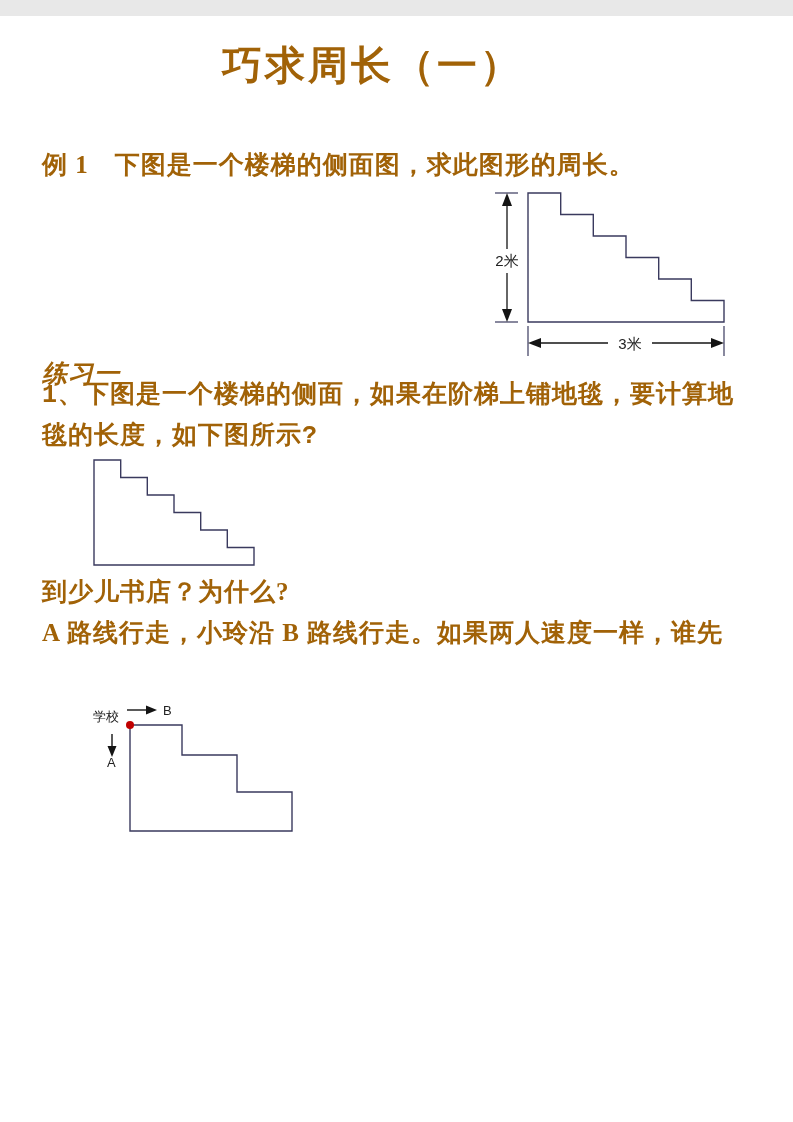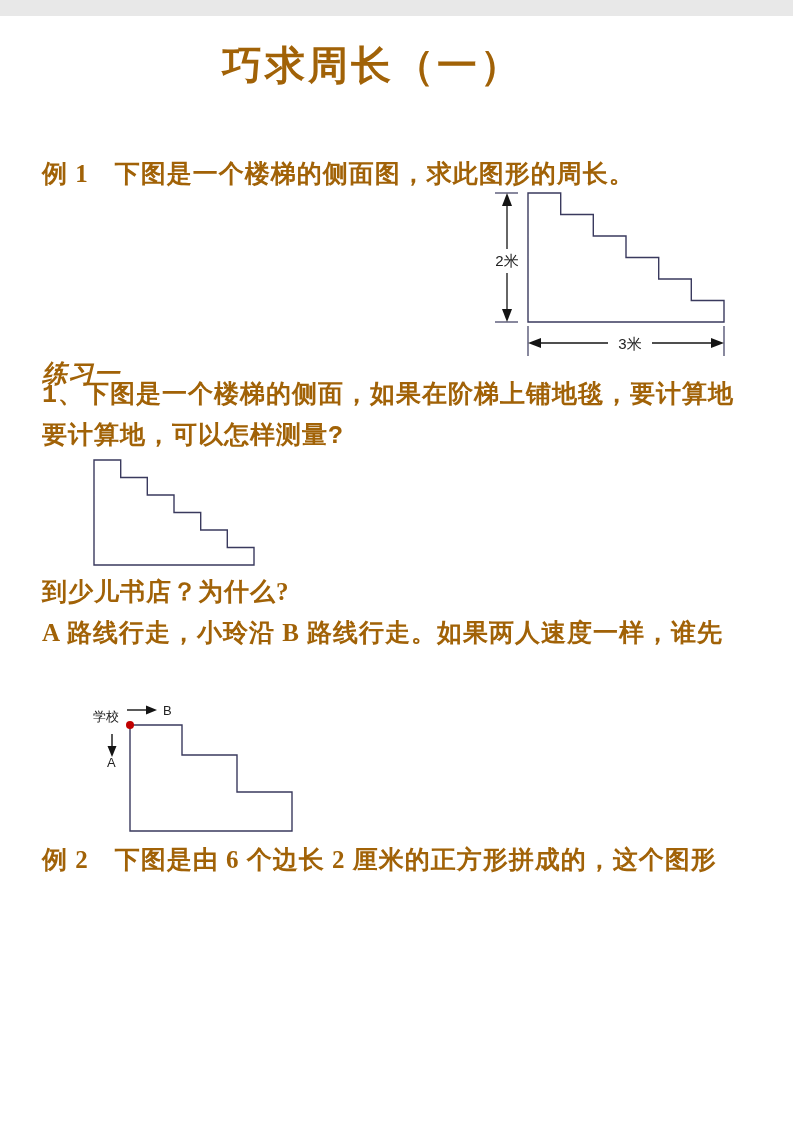--- a/index.html
+++ b/index.html
@@ -31,21 +31,21 @@
   .dim-label{font-size:15px;}
   .map-label{font-size:13px;}
 </style>
 </head>
 <body>
 
 <div class="page">
 
   <h1 class="page-title">巧求周长（一）</h1>
 
-  <p class="para" style="top:112px;">例 1　下图是一个楼梯的侧面图，求此图形的周长。</p>
+  <p class="para" style="top:103px;">例 1　下图是一个楼梯的侧面图，求此图形的周长。</p>
 
   <svg class="diagram" style="left:485px;top:168px;" width="255" height="180" viewBox="0 0 255 180">
 
     <polygon points="43,9 75.7,9 75.7,30.5 108.3,30.5 108.3,52 141,52 141,73.5 173.7,73.5 173.7,95 206.3,95 206.3,116.5 239,116.5 239,138 43,138" fill="none" stroke="#3a3a5e" stroke-width="1.4"></polygon>
 
     <line x1="10" y1="9" x2="33" y2="9" stroke="#3a3a5e" stroke-width="1.2"></line>
     <line x1="10" y1="138" x2="33" y2="138" stroke="#3a3a5e" stroke-width="1.2"></line>
     <line x1="22" y1="18" x2="22" y2="129" stroke="#141414" stroke-width="1.3"></line>
     <polygon points="22,9 17,22 27,22" fill="#141414"></polygon>
     <polygon points="22,138 17,125 27,125" fill="#141414"></polygon>
@@ -58,21 +58,21 @@
     <polygon points="43,159 56,154 56,164" fill="#141414"></polygon>
     <polygon points="239,159 226,154 226,164" fill="#141414"></polygon>
     <rect x="123" y="147" width="44" height="24" fill="#ffffff"></rect>
     <text class="dim-label" x="145" y="165" text-anchor="middle">3米</text>
   </svg>
 
   <p class="para" style="top:312px;font-style:italic;">练习一</p>
 
   <div class="para" style="top:359px;font-family:Liberation Mono, monospace;">
     <div>1、下图是一个楼梯的侧面，如果在阶梯上铺地毯，要计算地</div>
-    <div>要计算地，可以怎样测量?</div>
+    <div>毯的长度，如下图所示?</div>
   </div>
 
   <svg class="diagram" style="left:90px;top:440px;" width="170" height="115" viewBox="0 0 170 115">
     <polygon points="4,4 30.7,4 30.7,21.5 57.3,21.5 57.3,39 84,39 84,56.5 110.7,56.5 110.7,74 137.3,74 137.3,91.5 164,91.5 164,109 4,109" fill="none" stroke="#3a3a5e" stroke-width="1.4"></polygon>
   </svg>
 
   <div class="para" style="top:555px;">
     <div>到少儿书店？为什么?</div>
     <div>A 路线行走，小玲沿 B 路线行走。如果两人速度一样，谁先</div>
   </div>
@@ -85,16 +85,15 @@
     <line x1="42" y1="9" x2="63" y2="9" stroke="#141414" stroke-width="1.4"></line>
     <polygon points="72,9 61,4.5 61,13.5" fill="#141414"></polygon>
     <text class="map-label" x="78" y="14">B</text>
 
     <line x1="27" y1="33" x2="27" y2="48" stroke="#141414" stroke-width="1.4"></line>
     <polygon points="27,56 22.5,45 31.5,45" fill="#141414"></polygon>
     <text class="map-label" x="22" y="66">A</text>
   </svg>
 
   <div class="para" style="top:823px;">
-    <div>例 2　下图是由 6 个边长 2 厘米的正方形拼成的，这个图形</div>
   </div>
 
 </div>
 
 </body></html>

